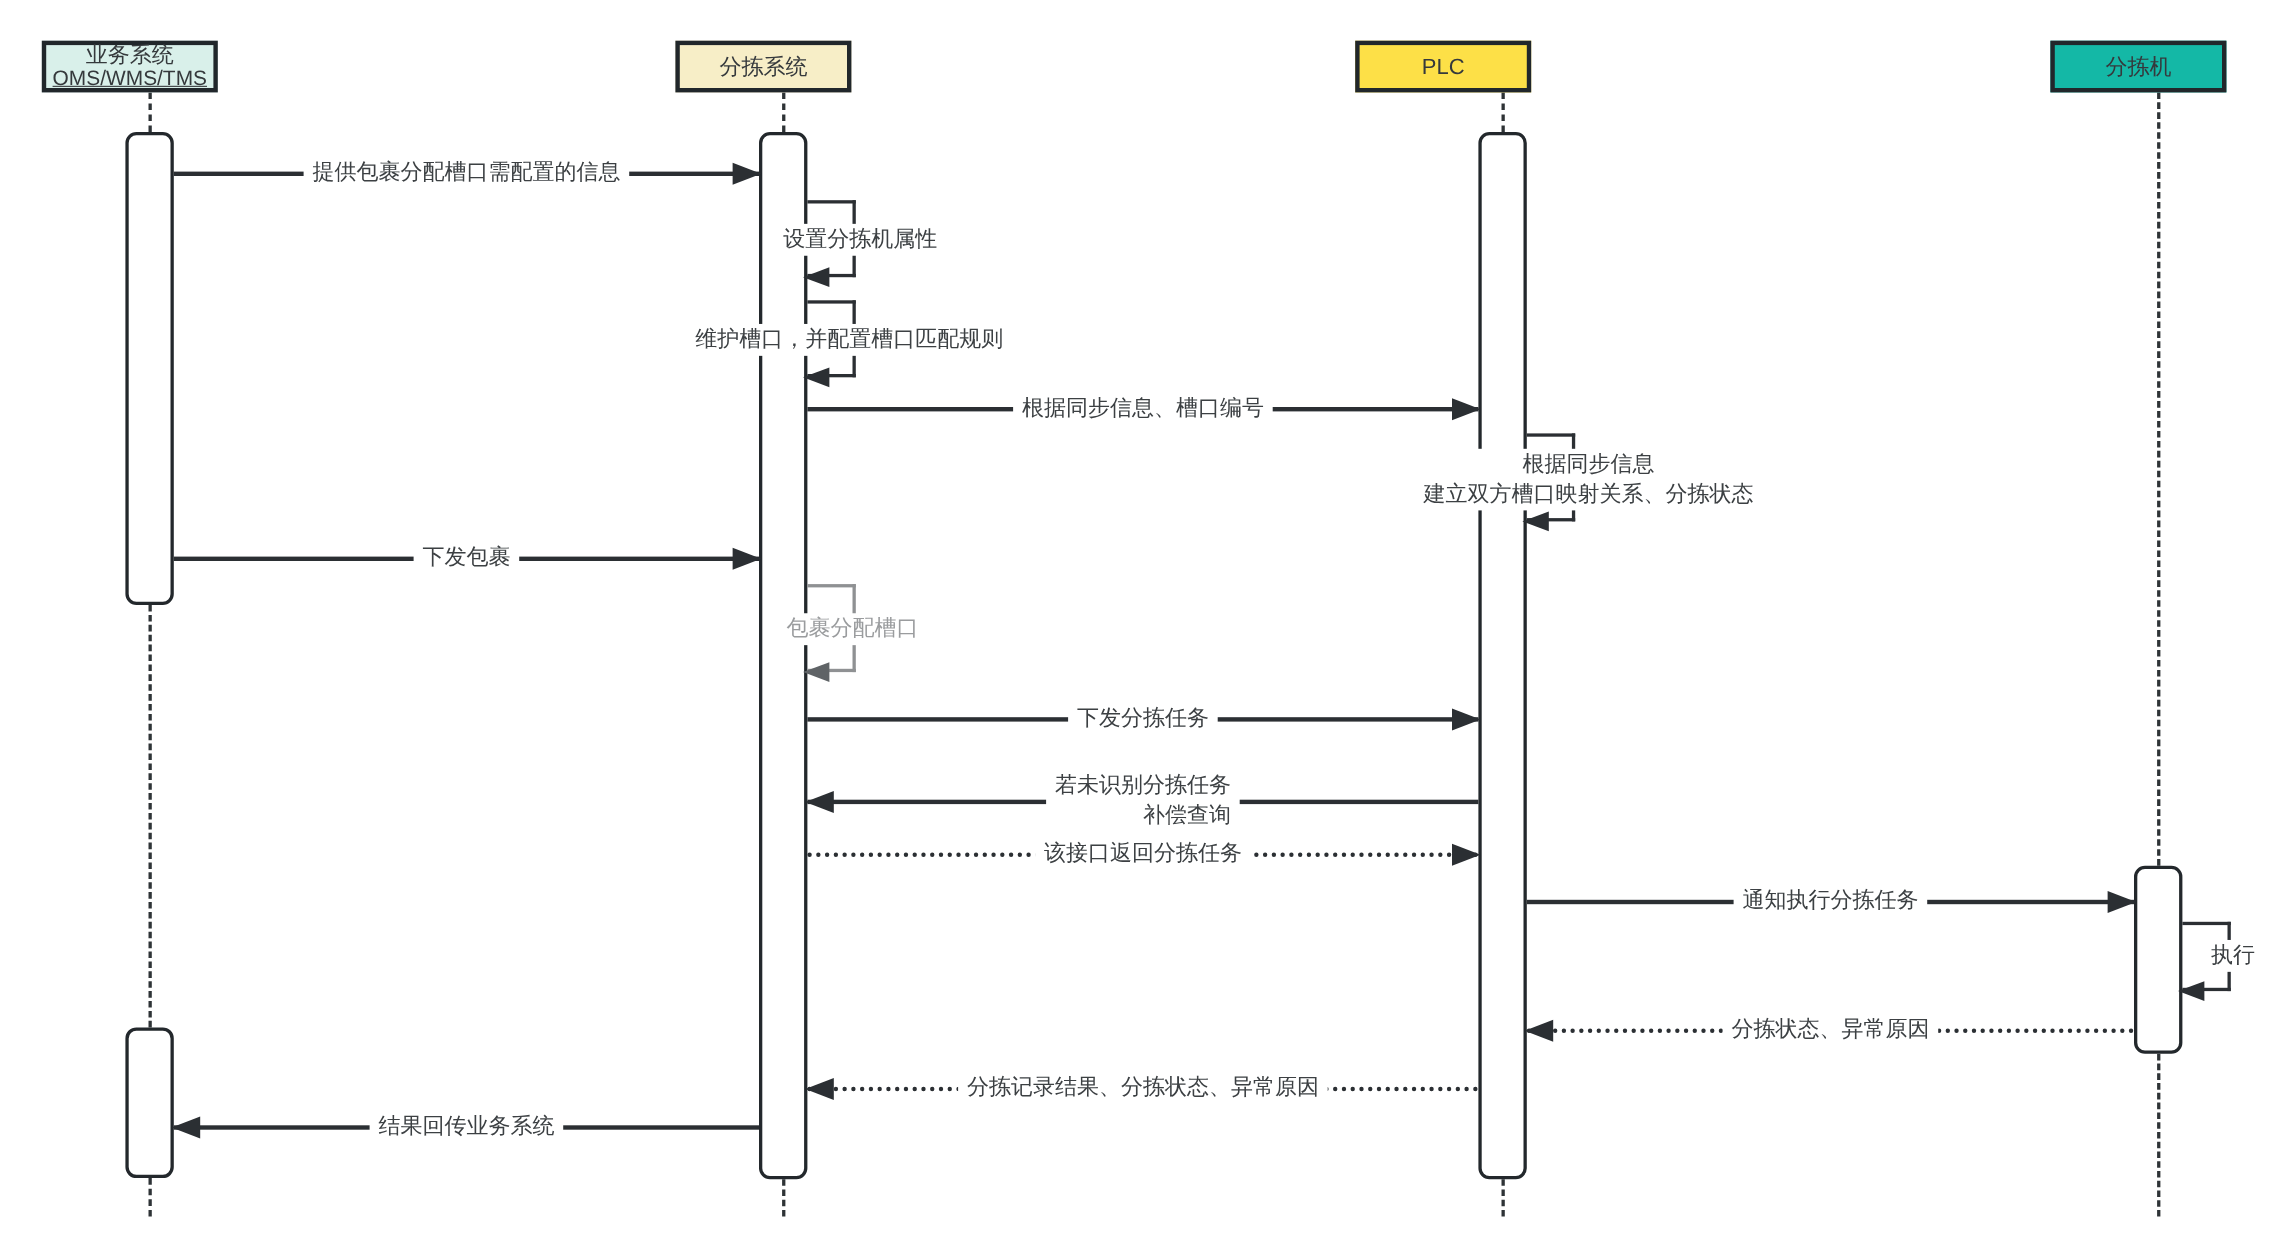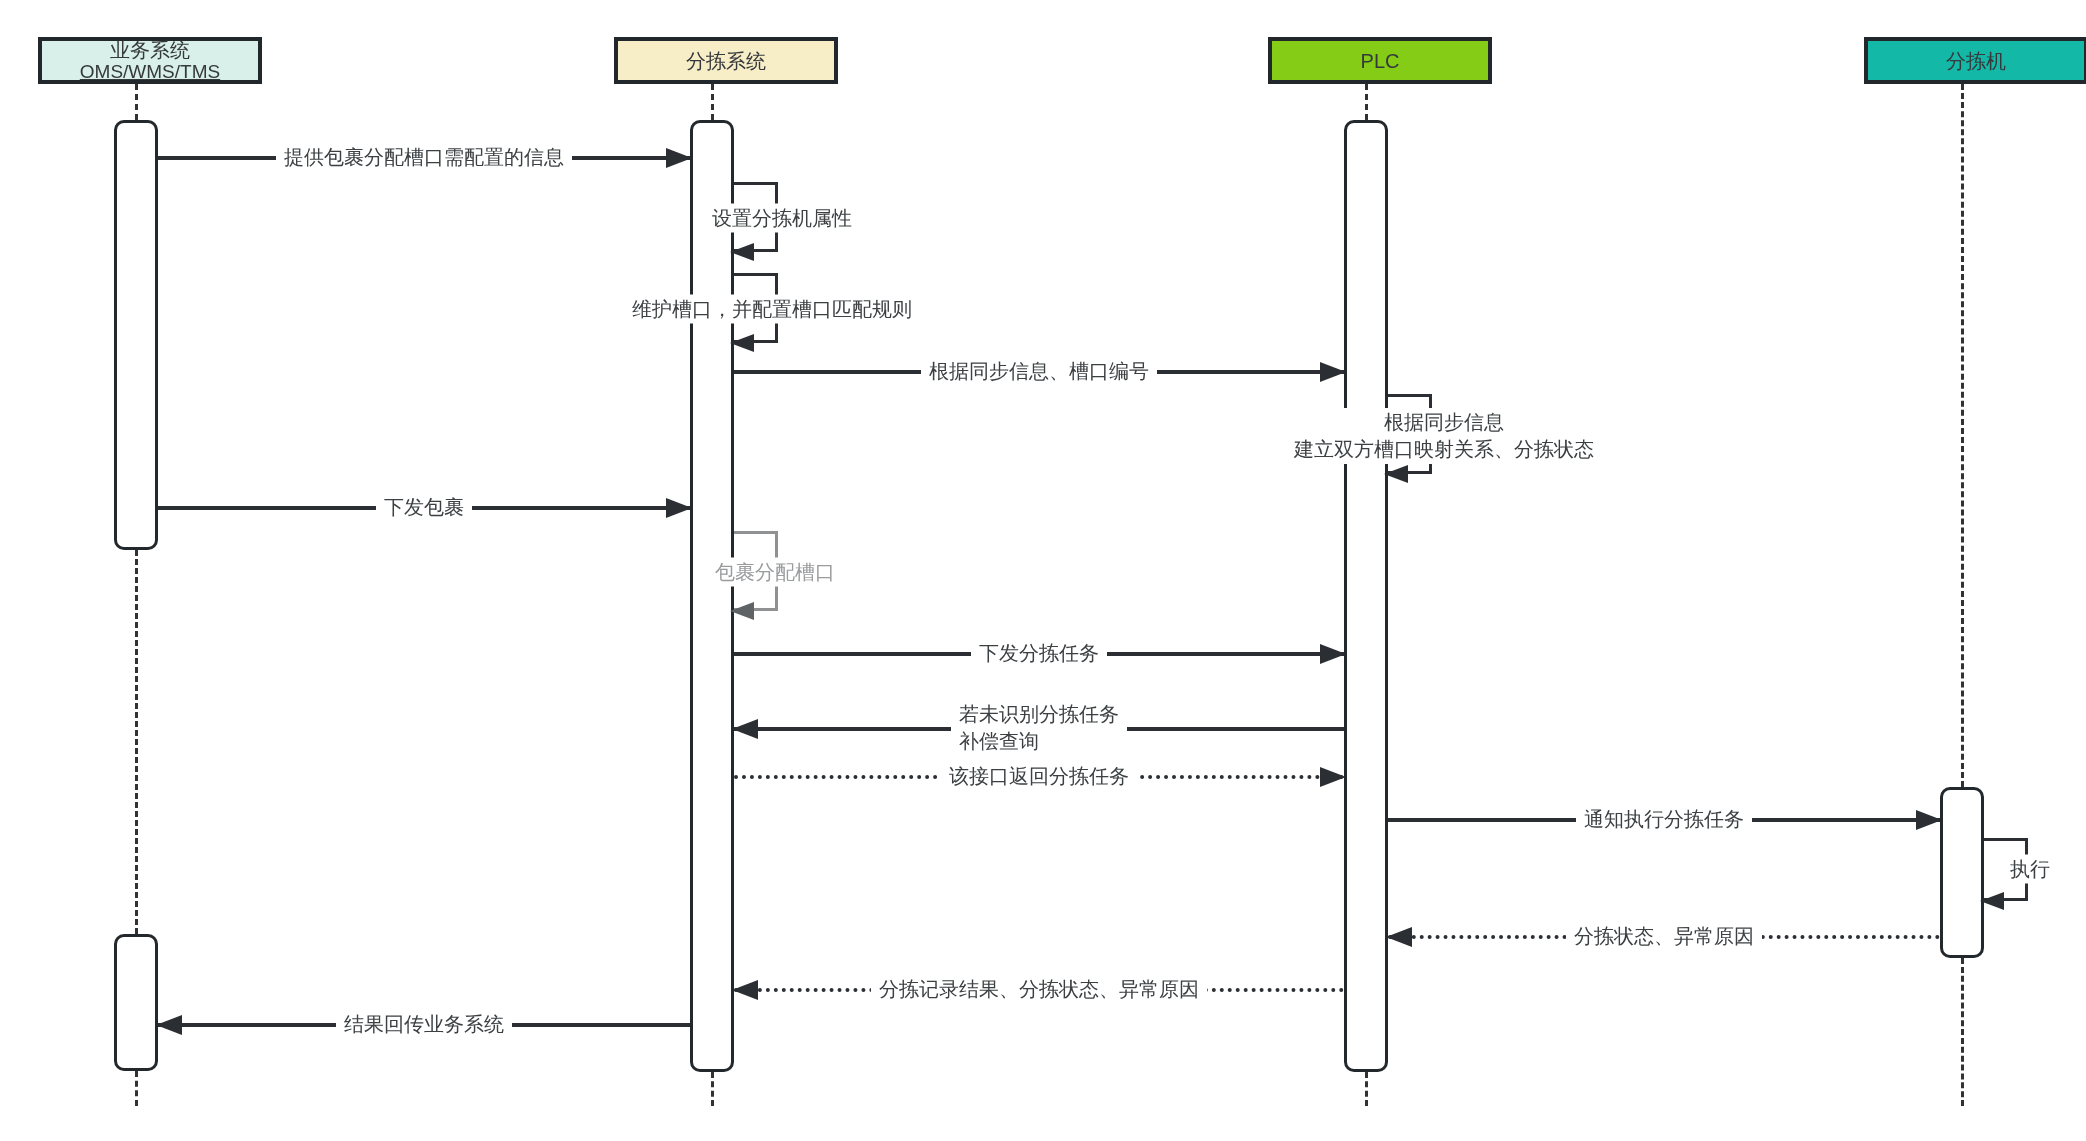--- a/index.html
+++ b/index.html
@@ -9,21 +9,21 @@
     width: 2086px;
     height: 1141px;
     background: #ffffff;
     overflow: hidden;
     color: #3c3c3c;
   }
   
   .actor-box {
     position: absolute;
     top: 37px;
-    width: 224px;
+    width: 160px;
     height: 47px;
     border: 4px solid #21272b;
     box-sizing: border-box;
     display: flex;
     flex-direction: column;
     align-items: center;
     justify-content: center;
     font-size: 20px;
     line-height: 22px;
     color: #35393c;
@@ -74,21 +74,21 @@
   }
   .msg-label {
     position: absolute;
     left: 50%; top: 0;
     transform: translate(-50%, -52%);
     background: #ffffff;
     padding: 1px 8px;
     font-size: 20px;
     white-space: nowrap;
     color: #3c4043;
-    text-align: left;
+    text-align: right;
     line-height: 27px;
   }
   
   .loop {
     position: absolute;
     width: 44px;
     border: 3.5px solid #2b2f33;
     border-left: none;
     box-sizing: border-box;
     z-index: 2;
@@ -232,20 +232,20 @@
     <span class="msg-label">结果回传业务系统</span>
   </div>
 
   <div class="actor-box" style="left: 38px; background-color: rgb(217, 240, 234);">
     <span>业务系统</span>
     <span class="sub">OMS/WMS/TMS</span>
   </div>
   <div class="actor-box" style="left: 614px; background-color: rgb(247, 238, 199);">
     <span>分拣系统</span>
   </div>
-  <div class="actor-box" style="left: 1268px; background-color: #84cc16;">
+  <div class="actor-box" style="left: 1232px; background-color: #fde047;">
     <span>PLC</span>
   </div>
   <div class="actor-box" style="left: 1864px; background-color: #14b8a6;">
     <span>分拣机</span>
   </div>
 
 </div>
 
 </body></html>

